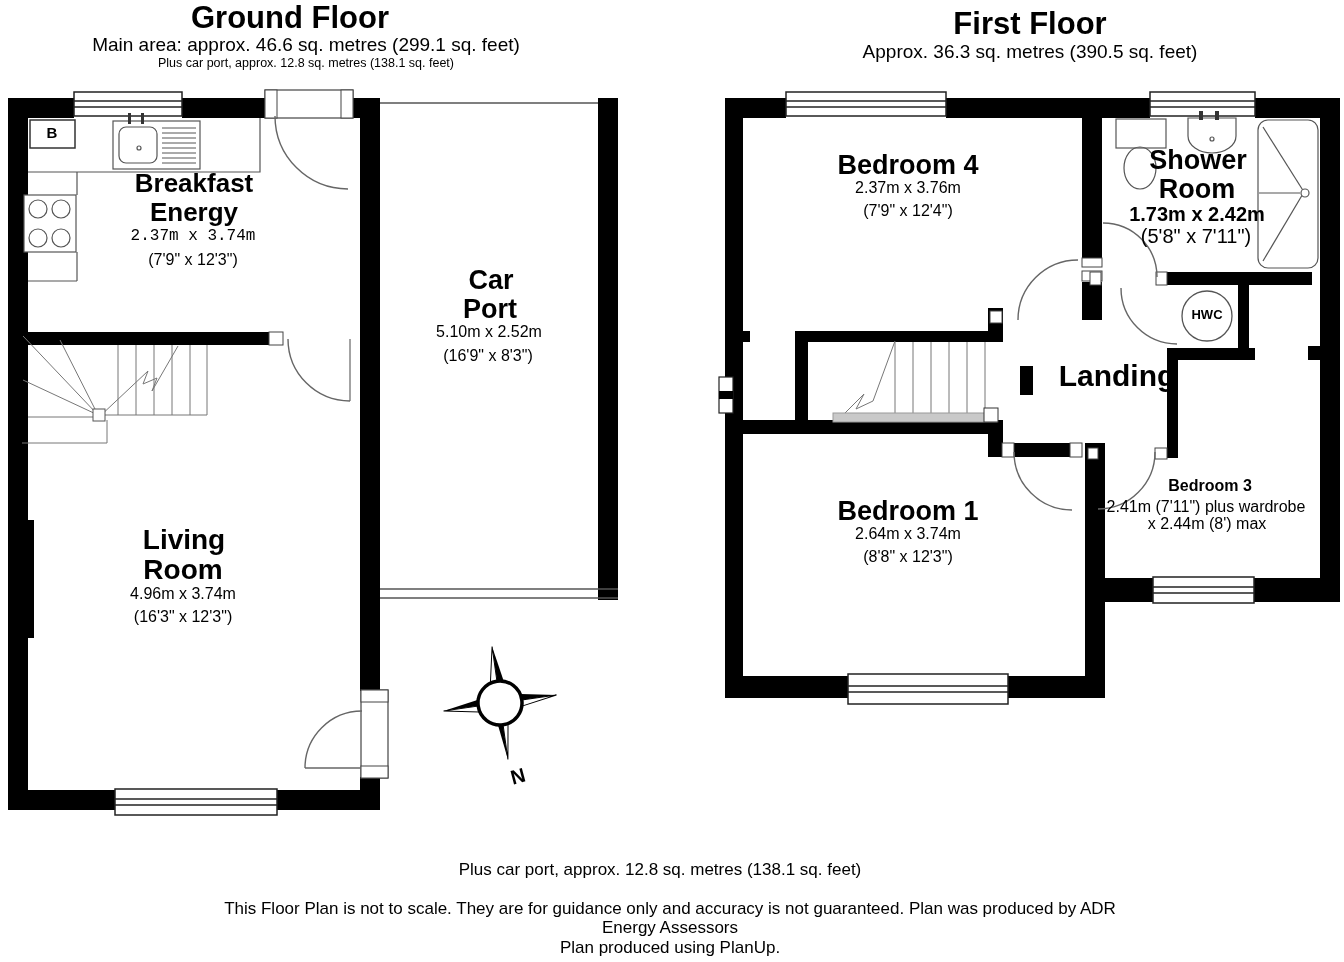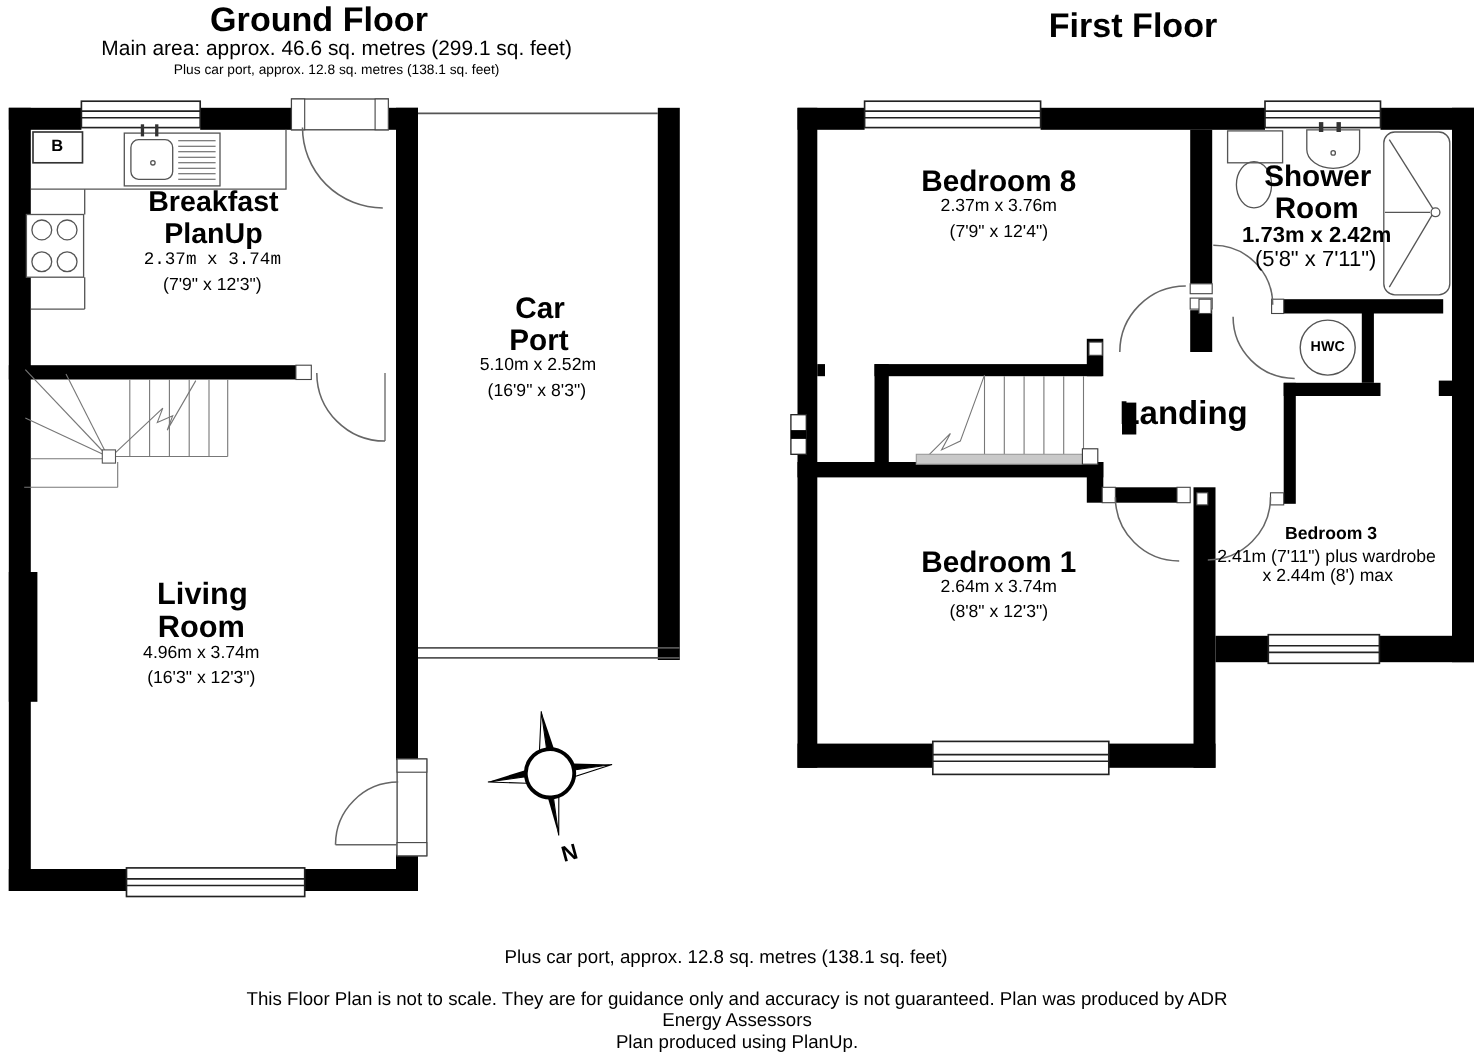--- a/index.html
+++ b/index.html
@@ -3,21 +3,21 @@
 <meta charset="utf-8">
 <style>
   html,body{margin:0;padding:0;background:#fff;}
   #plan{position:relative;width:1344px;height:962px;background:#fff;overflow:hidden;
         font-family:"Liberation Sans",sans-serif;color:#000;}
   #plan svg{position:absolute;left:0;top:0;}
   .txt{position:absolute;transform:translateX(-50%);white-space:nowrap;line-height:1.05;color:#000;}
   .b{font-weight:bold;}
   .t31{font-size:31px;} .t19{font-size:19px;} .t12{font-size:12.5px;}
   .t27{font-size:27px;} .t26{font-size:26px;} .t28{font-size:28px;}
-  .t30{font-size:30px;} .t22{font-size:16px;} .t21{font-size:16px;}
+  .t30{font-size:30px;margin-left:41px;} .t22{font-size:16px;} .t21{font-size:16px;}
   .t20{font-size:20px;} .t16{font-size:16px;} .t13{font-size:13px;}
   .t15{font-size:15px;} .t17{font-size:17px;}
   .rot{transform:translateX(-50%) rotate(-15deg);}
 </style>
 </head>
 <body>
 
 <div id="plan">
 
 <svg width="1344" height="962" viewBox="0 0 1344 962">
@@ -241,39 +241,40 @@
     <polygon points="443,703 478,709 478,703" fill="#fff" stroke="#000" stroke-width="1"></polygon>
     <circle cx="500" cy="703" r="22" fill="#fff" stroke="#000" stroke-width="3.5"></circle>
   </g>
 </svg>
 
   <div class="txt b t31" style="left:290px;top:2px;">Ground Floor</div>
   <div class="txt t19" style="left:306px;top:35px;">Main area: approx. 46.6 sq. metres (299.1 sq. feet)</div>
   <div class="txt t12" style="left:306px;top:57px;">Plus car port, approx. 12.8 sq. metres (138.1 sq. feet)</div>
 
   <div class="txt b t31" style="left:1030px;top:8px;">First Floor</div>
+  <div class="txt t19" style="left:1030px;top:42px;">Approx. 36.3 sq. metres (390.5 sq. feet)</div>
 
   <div class="txt b t15" style="left:52px;top:125px;">B</div>
 
   <div class="txt b t26" style="left:194px;top:170px;">Breakfast</div>
-  <div class="txt b t26" style="left:194px;top:199px;">PlanUp</div>
+  <div class="txt b t26" style="left:194px;top:199px;">Energy</div>
   <div class="txt t21" style="left:193px;top:228px;font-family:Liberation Mono, monospace;">2.37m x 3.74m</div>
   <div class="txt t21" style="left:193px;top:252px;">(7'9" x 12'3")</div>
 
   <div class="txt b t27" style="left:491px;top:266px;">Car</div>
   <div class="txt b t27" style="left:490px;top:295px;">Port</div>
   <div class="txt t21" style="left:489px;top:324px;">5.10m x 2.52m</div>
   <div class="txt t21" style="left:488px;top:348px;">(16'9" x 8'3")</div>
 
   <div class="txt b t28" style="left:184px;top:525px;">Living</div>
   <div class="txt b t28" style="left:183px;top:555px;">Room</div>
   <div class="txt t21" style="left:183px;top:586px;">4.96m x 3.74m</div>
   <div class="txt t21" style="left:183px;top:609px;">(16'3" x 12'3")</div>
 
-  <div class="txt b t27" style="left:908px;top:151px;">Bedroom 8</div>
+  <div class="txt b t27" style="left:908px;top:151px;">Bedroom 4</div>
   <div class="txt t21" style="left:908px;top:180px;">2.37m x 3.76m</div>
   <div class="txt t21" style="left:908px;top:203px;">(7'9" x 12'4")</div>
 
   <div class="txt b t27" style="left:1198px;top:146px;">Shower</div>
   <div class="txt b t27" style="left:1197px;top:175px;">Room</div>
   <div class="txt t20" style="left:1197px;top:204px;font-weight:bold;">1.73m x 2.42m</div>
   <div class="txt t20" style="left:1196px;top:226px;">(5'8" x 7'11")</div>
 
   <div class="txt b t30" style="left:1076px;top:360px;">Landing</div>
   <div class="txt b t13" style="left:1207px;top:308px;">HWC</div>

